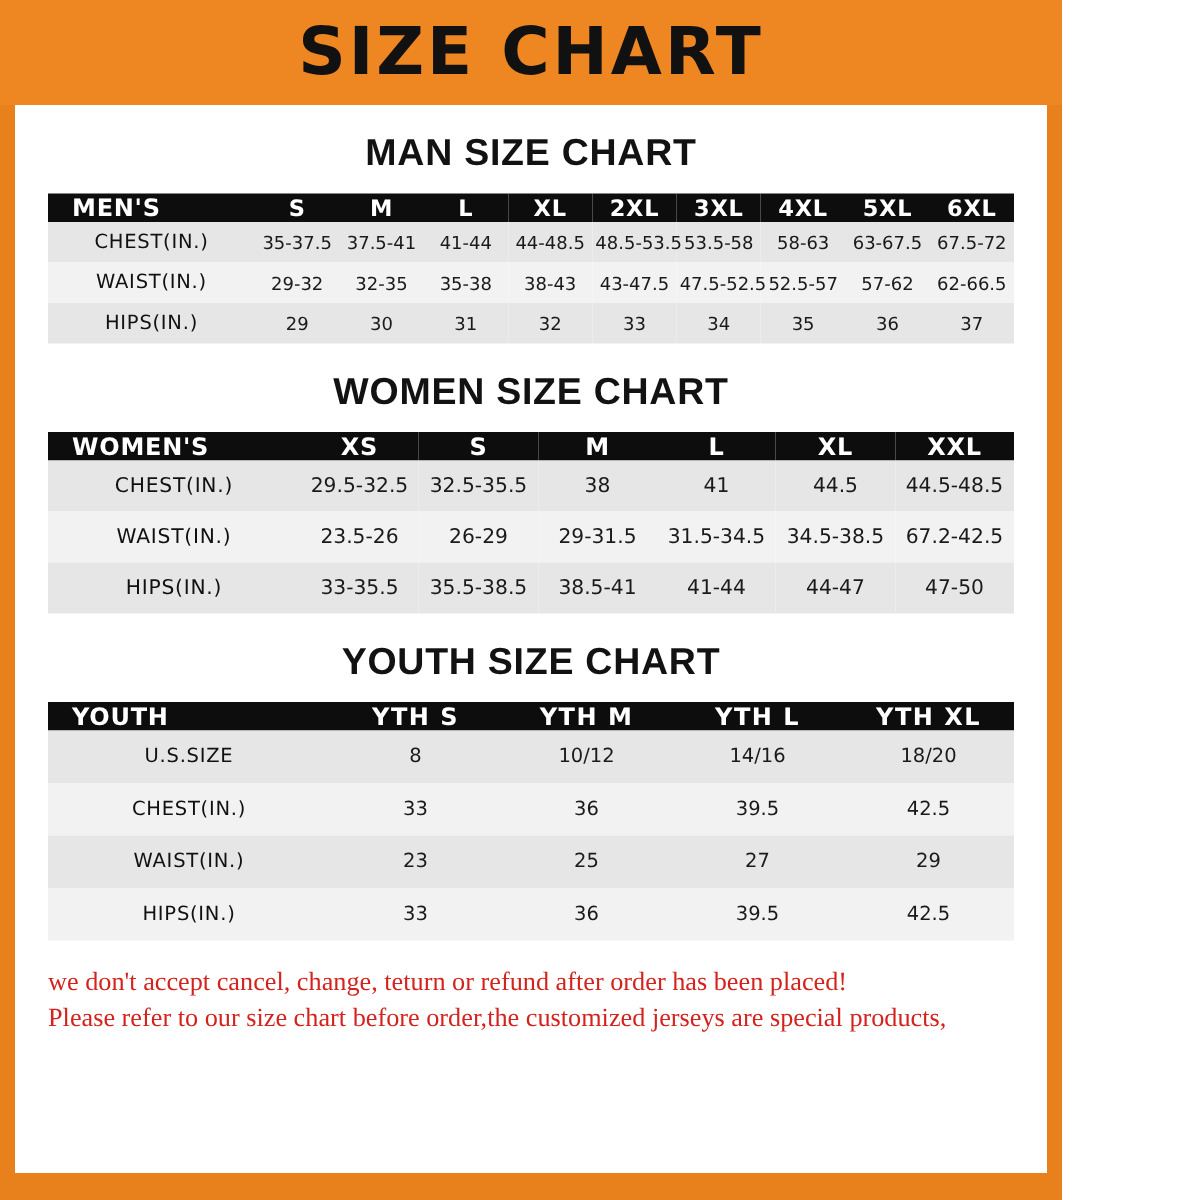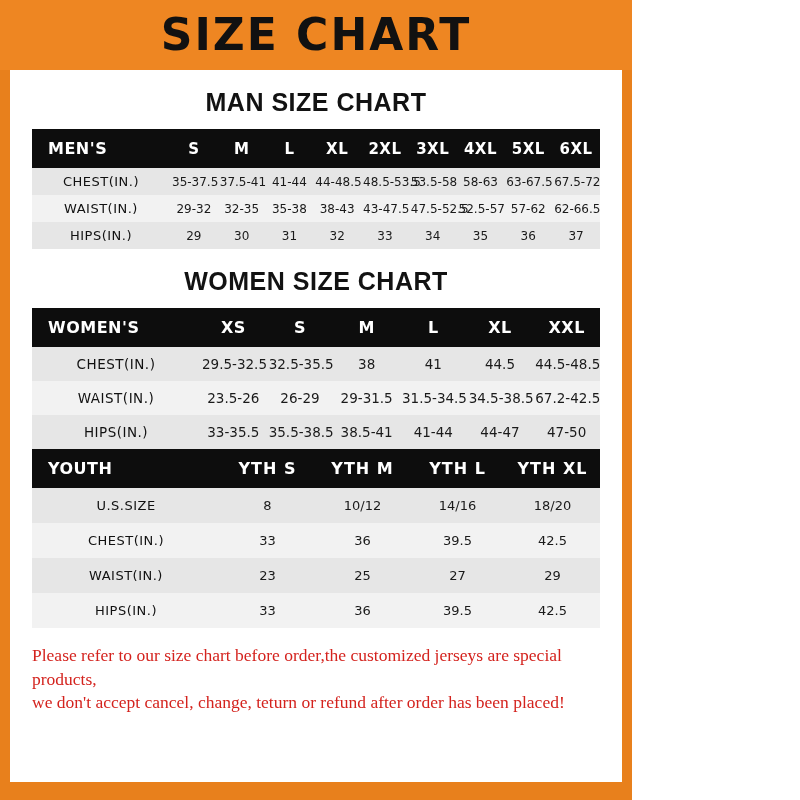--- a/index.html
+++ b/index.html
@@ -8,21 +8,21 @@
   }
   body {
     width: 800px;
     height: 800px;
     background: #ffffff;
     font-family: "Liberation Sans", sans-serif;
     overflow: hidden;
   }
   .page {
     position: relative;
-    width: 632px;
+    width: 708px;
     height: 800px;
     background: #ffffff;
     box-sizing: border-box;
     border-left: 10px solid #e8801c;
     border-right: 10px solid #e8801c;
   }
   .banner {
     background: #ee8622;
     height: 70px;
     display: flex;
@@ -63,21 +63,21 @@
     padding: 6px 2px;
     white-space: nowrap;
   }
   thead tr {
     background: #0d0d0d;
   }
   thead th {
     color: #ffffff;
     font-weight: bold;
     font-size: 15px;
-    padding: 10px 2px;
+    padding: 0 2px;
     letter-spacing: 0.5px;
   }
   thead th.rowhead {
     text-align: left;
     padding-left: 16px;
     font-size: 16px;
   }
   tbody td.rowhead {
     font-weight: normal;
     font-size: 13px;
@@ -221,20 +221,21 @@
           <td>38.5-41</td>
           <td>41-44</td>
           <td>44-47</td>
           <td>47-50</td>
         </tr>
       </tbody>
     </table>
   </div>
 
   <div class="section">
+    <div class="section-title">YOUTH SIZE CHART</div>
     <table class="youth-table">
       <thead>
         <tr>
           <th class="rowhead">YOUTH</th>
           <th class="col">YTH S</th>
           <th class="col">YTH M</th>
           <th class="col">YTH L</th>
           <th class="col">YTH XL</th>
         </tr>
       </thead>
@@ -265,18 +266,18 @@
           <td>33</td>
           <td>36</td>
           <td>39.5</td>
           <td>42.5</td>
         </tr>
       </tbody>
     </table>
   </div>
 
   <div class="footer-note">
+    <div>we don't accept cancel, change, teturn or refund after order has been placed!</div>
     <div>Please refer to our size chart before order,the customized jerseys are special products,</div>
-    <div>we don't accept cancel, change, teturn or refund after order has been placed!</div>
   </div>
 
   <div class="bottom-bar"></div>
 </div>
 
 </body></html>

